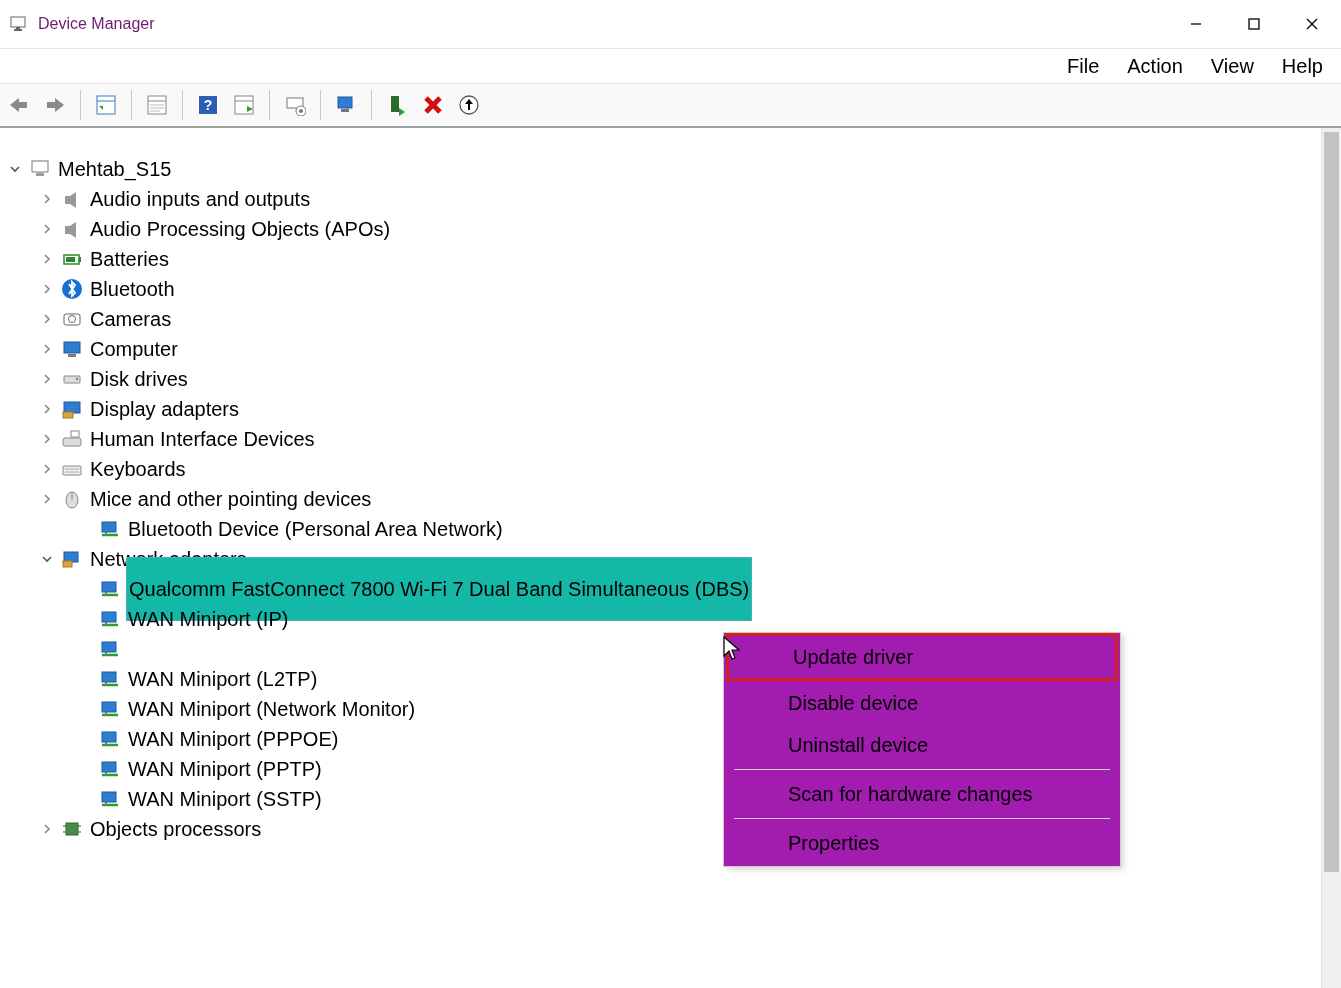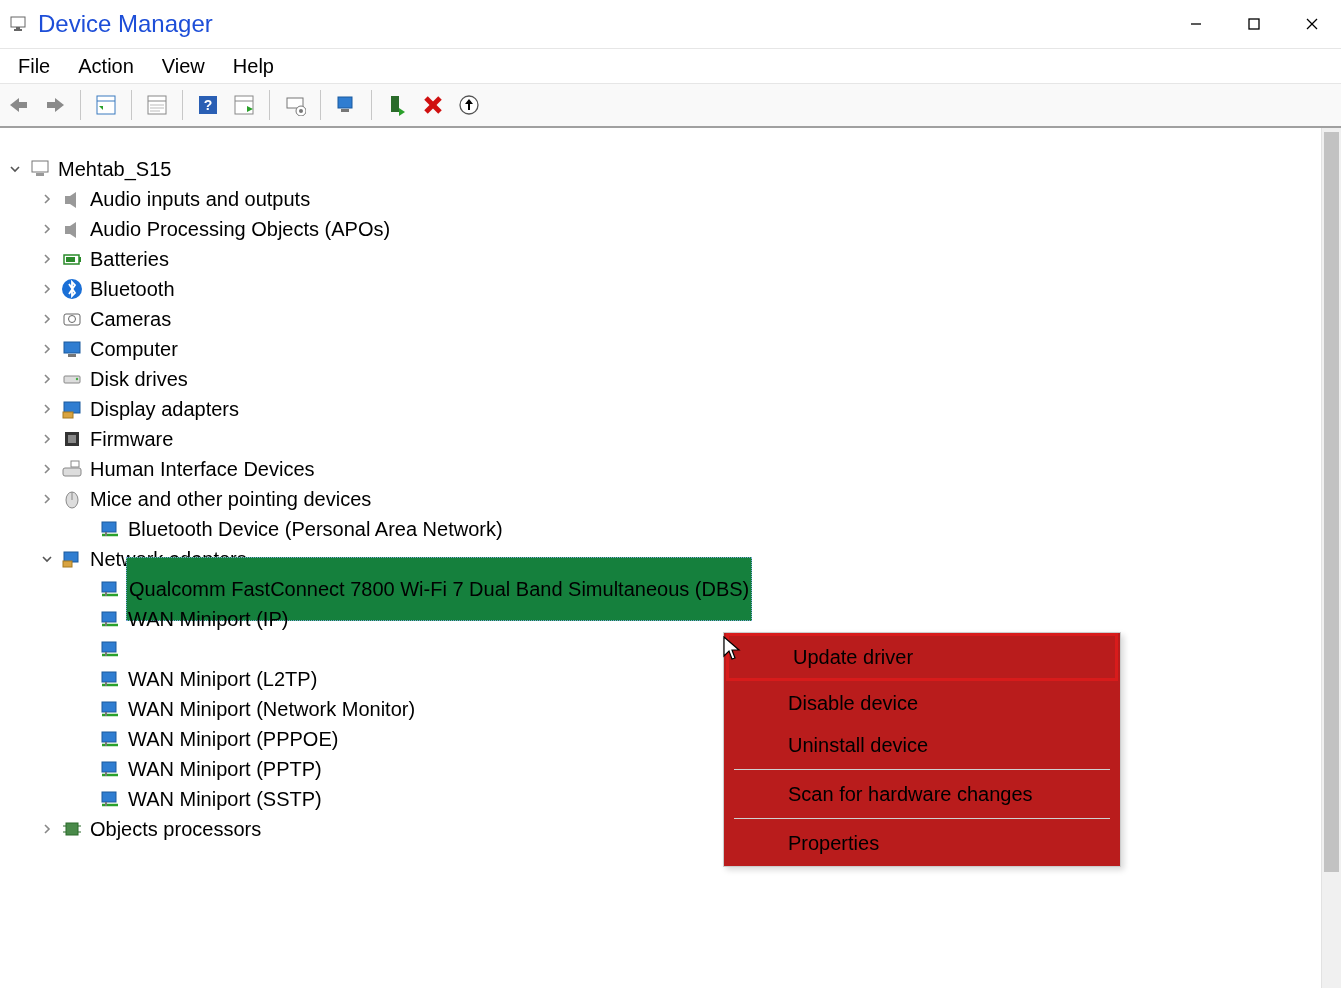--- a/index.html
+++ b/index.html
@@ -19,39 +19,40 @@
     display: flex;
     align-items: center;
     padding-left: 8px;
     border-bottom: 1px solid transparent;
   }
   .titlebar .app-icon {
     width: 20px; height: 20px;
     margin-right: 10px;
     display: inline-flex; align-items:center; justify-content:center;
   }
-  .titlebar .title { font-size: 24px; color:#1d4ed8; }
+  .titlebar .title { font-size: 16px; color:#701a75; }
   .win-controls {
     margin-left: auto;
     display: flex;
     height: 100%;
   }
   .win-btn {
     width: 58px;
     display: flex; align-items: center; justify-content: center;
     font-size: 16px;
   }
   
   .menubar {
     height: 36px;
     display: flex;
     align-items: center;
     padding: 0 4px;
     border-top: 1px solid #e6e6e6;
     border-bottom: 1px solid #e6e6e6;
+    justify-content: flex-end;
   }
   .menubar .menuitem {
     padding: 4px 14px;
     font-size: 20px;
   }
   
   .toolbar {
     height: 44px;
     display: flex;
     align-items: center;
@@ -94,32 +95,32 @@
   .node-icon {
     width: 24px; height:24px;
     display:inline-flex; align-items:center; justify-content:center;
     margin-right: 6px;
     flex-shrink:0;
   }
   .root-row { padding-left: 2px; margin-top: 20px; }
   .cat-row  { padding-left: 34px; }
   .dev-row  { padding-left: 94px; }
   .selected {
-    background: #15803d;
+    background: #14b8a6;
     border: 1px dotted #7aa7d8;
     padding: 16px 2px;
     margin-left:-2px;
   }
   
   .context-menu {
     position: absolute;
     left: 723px;
     top: 632px;
     width: 398px;
-    background:#b91c1c;
+    background:#a21caf;
     border: 1px solid #cccccc;
     box-shadow: 3px 3px 6px rgba(0,0,0,0.15);
     padding: 2px 0;
     font-size: 20px;
   }
   .cm-item {
     padding: 8px 16px 8px 64px;
     line-height: 26px;
   }
   .cm-sep {
@@ -400,39 +401,40 @@
         <span>Display adapters</span>
       </div>
       <div class="node cat-row">
         <span class="expander">
           <svg width="12" height="12">
             <polyline points="4,2 8,6 4,10" fill="none" stroke="#888" stroke-width="1.6"></polyline>
           </svg>
         </span>
         <span class="node-icon">
           <svg width="22" height="22">
-            <rect x="4" y="4" width="14" height="14" fill="#333"></rect>
-            <rect x="7" y="7" width="8" height="8" fill="#888"></rect>
-          </svg>
-        </span>
-        <span>Firmware</span>
-      </div>
-      <div class="node cat-row">
-        <span class="expander">
-          <svg width="12" height="12">
-            <polyline points="4,2 8,6 4,10" fill="none" stroke="#888" stroke-width="1.6"></polyline>
-          </svg>
-        </span>
-        <span class="node-icon">
-          <svg width="22" height="22">
             <rect x="2" y="10" width="18" height="8" rx="2" fill="#ddd" stroke="#888"></rect>
             <rect x="10" y="3" width="8" height="6" fill="#fff" stroke="#888"></rect>
           </svg>
         </span>
         <span>Human Interface Devices</span>
+      </div>
+      <div class="node cat-row">
+        <span class="expander">
+          <svg width="12" height="12">
+            <polyline points="4,2 8,6 4,10" fill="none" stroke="#888" stroke-width="1.6"></polyline>
+          </svg>
+        </span>
+        <span class="node-icon">
+          <svg width="22" height="22">
+            <rect x="2" y="8" width="18" height="9" rx="1" fill="#eee" stroke="#888"></rect>
+            <line x1="4" y1="11" x2="18" y2="11" stroke="#aaa"></line>
+            <line x1="4" y1="14" x2="18" y2="14" stroke="#aaa"></line>
+          </svg>
+        </span>
+        <span>Keyboards</span>
       </div>
       <div class="node cat-row">
         <span class="expander">
           <svg width="12" height="12">
             <polyline points="4,2 8,6 4,10" fill="none" stroke="#888" stroke-width="1.6"></polyline>
           </svg>
         </span>
         <span class="node-icon">
           <svg width="22" height="22">
             <ellipse cx="11" cy="12" rx="6" ry="8" fill="#ddd" stroke="#888"></ellipse>

